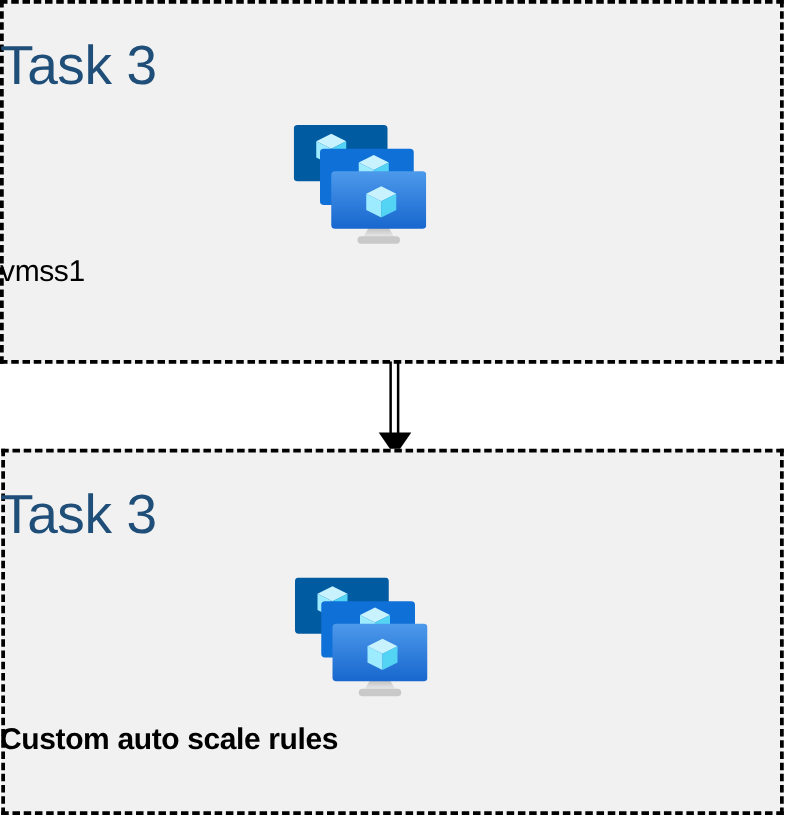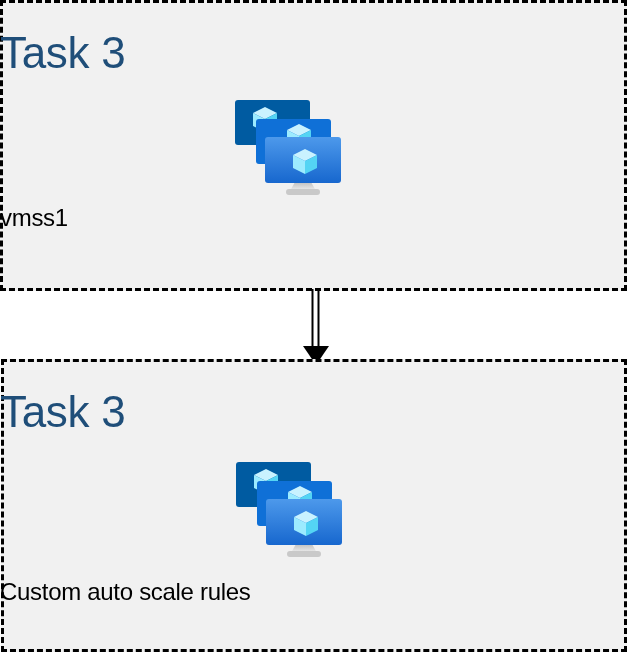--- a/index.html
+++ b/index.html
@@ -31,21 +31,21 @@
   .icon-3{left:235px;top:100px;}
   .icon-4{left:236px;top:462px;}
   .label{
     position:absolute;left:0;width:568px;
     text-align:left;
     font-size:24px;line-height:35px;
     letter-spacing:-0.3px;
     color:#000000;
   }
   .label-3{top:200px;}
-  .label-4{top:574px;line-height:36px;}
+  .label-4{top:574px;line-height:36px;font-weight:bold;}
   .connector{position:absolute;left:296px;top:289px;}
   .defs-svg{position:absolute;width:0;height:0;overflow:hidden;}
 </style>
 </head>
 <body>
 
 <svg class="defs-svg" aria-hidden="true">
   <defs>
     <linearGradient id="g-front" x1="0" y1="0" x2="0" y2="1">
       <stop offset="0" stop-color="#4d99eb"></stop>

